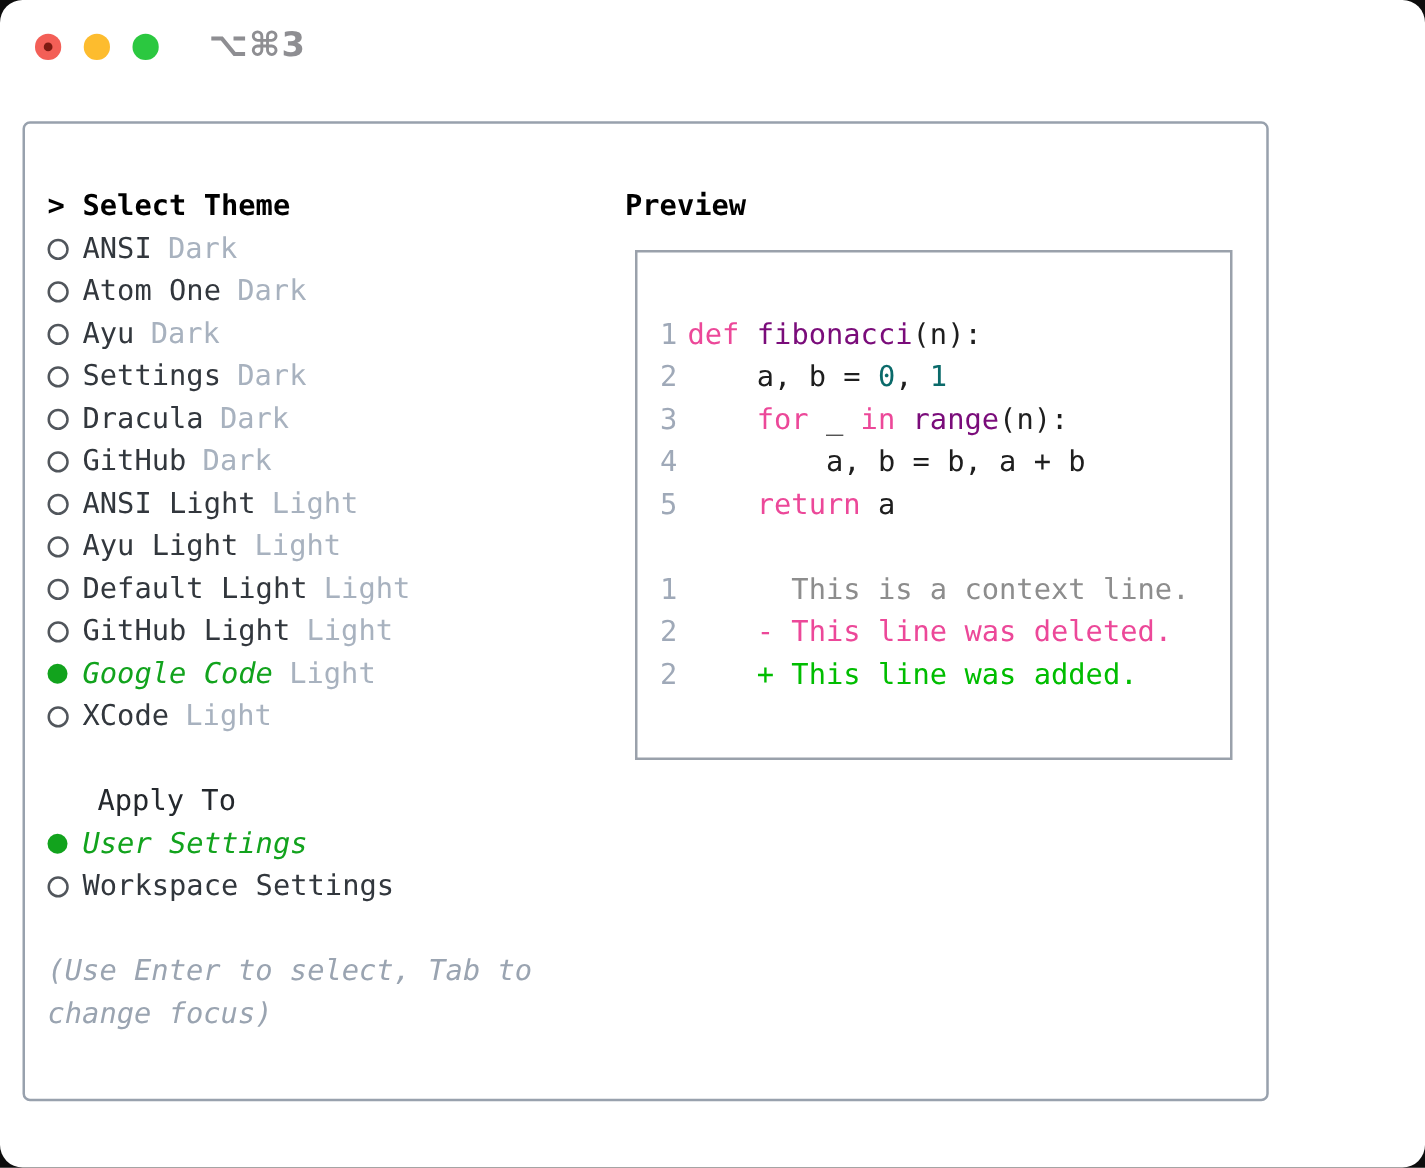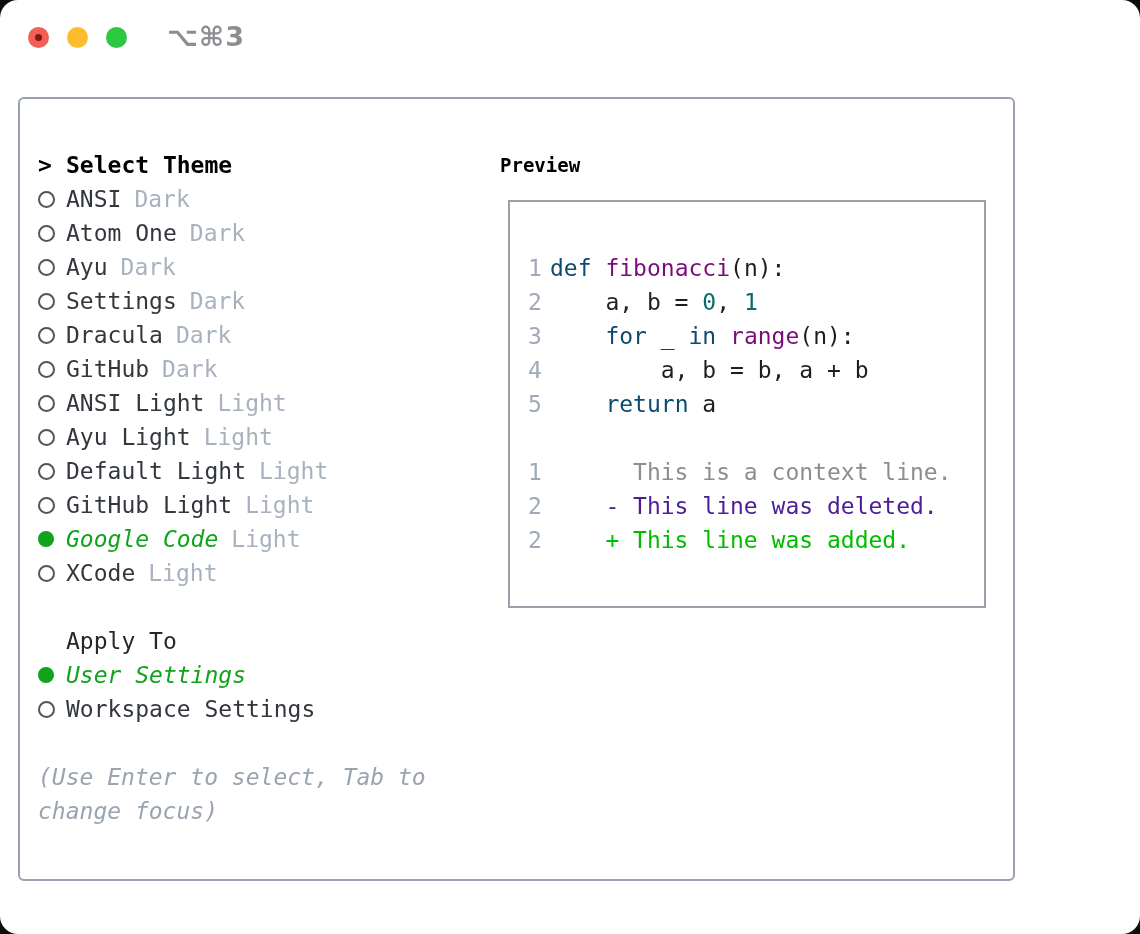--- a/index.html
+++ b/index.html
@@ -20,35 +20,35 @@
   .left-col{position:absolute;left:38px;top:148px;font-family:"DejaVu Sans Mono",monospace;font-size:23px;color:#32373d;}
   .line{height:34px;display:flex;align-items:center;white-space:pre;}
   .slot{width:28px;display:inline-flex;align-items:center;flex:0 0 28px;}
   .ring{width:13px;height:13px;border:2px solid #51565c;border-radius:50%;}
   .dotsel{width:16px;height:16px;background:#12a31d;border-radius:50%;}
   .prompt{font-weight:bold;color:#000;}
   .hdr{font-weight:bold;color:#000;}
   .iname{color:#32373d;}
   .iname.selected{color:#12a31d;font-style:italic;}
   .variant{color:#a8b2bf;margin-left:13px;}
-  .applyhdr{color:#24282d;}
+  .applyhdr{color:#24282d;margin-left:12px;}
   .hintline{color:#9aa4b1;font-style:italic;}
 
   
-  .preview-title{position:absolute;left:500px;top:148px;height:34px;display:flex;align-items:center;font-family:"DejaVu Sans Mono",monospace;font-size:19px;font-weight:bold;color:#000;}
+  .preview-title{position:absolute;left:500px;top:148px;height:34px;display:flex;align-items:center;font-family:"DejaVu Sans Mono",monospace;font-size:23px;font-weight:bold;color:#000;}
   .preview-box{position:absolute;left:508px;top:200px;width:474px;height:404px;border:2px solid #9aa1ab;background:#fff;}
   .code-col{position:absolute;left:528px;top:251px;font-family:"DejaVu Sans Mono",monospace;font-size:23px;}
   .cline{height:34px;display:flex;align-items:center;white-space:pre;}
   .ln{display:inline-block;width:22px;flex:0 0 22px;color:#9fa9b8;}
-  .tok.kw{color:#0c4a6e;}
+  .tok.kw{color:#ec4899;}
   .tok.fn{color:#7a0c7a;text-align:center;}
   .tok.lit{color:#0a6a6a;}
   .tok.pl{color:#1e1e1e;}
   .tok.ctx{color:#8d8d8d;}
-  .tok.del{color:#4c1d95;}
+  .tok.del{color:#ec4899;}
   .tok.add{color:#00bd00;text-align:right;}
 </style>
 </head>
 <body>
 
 <div class="window">
 
   <div class="light red"></div>
   <div class="light yellow"></div>
   <div class="light green"></div>

